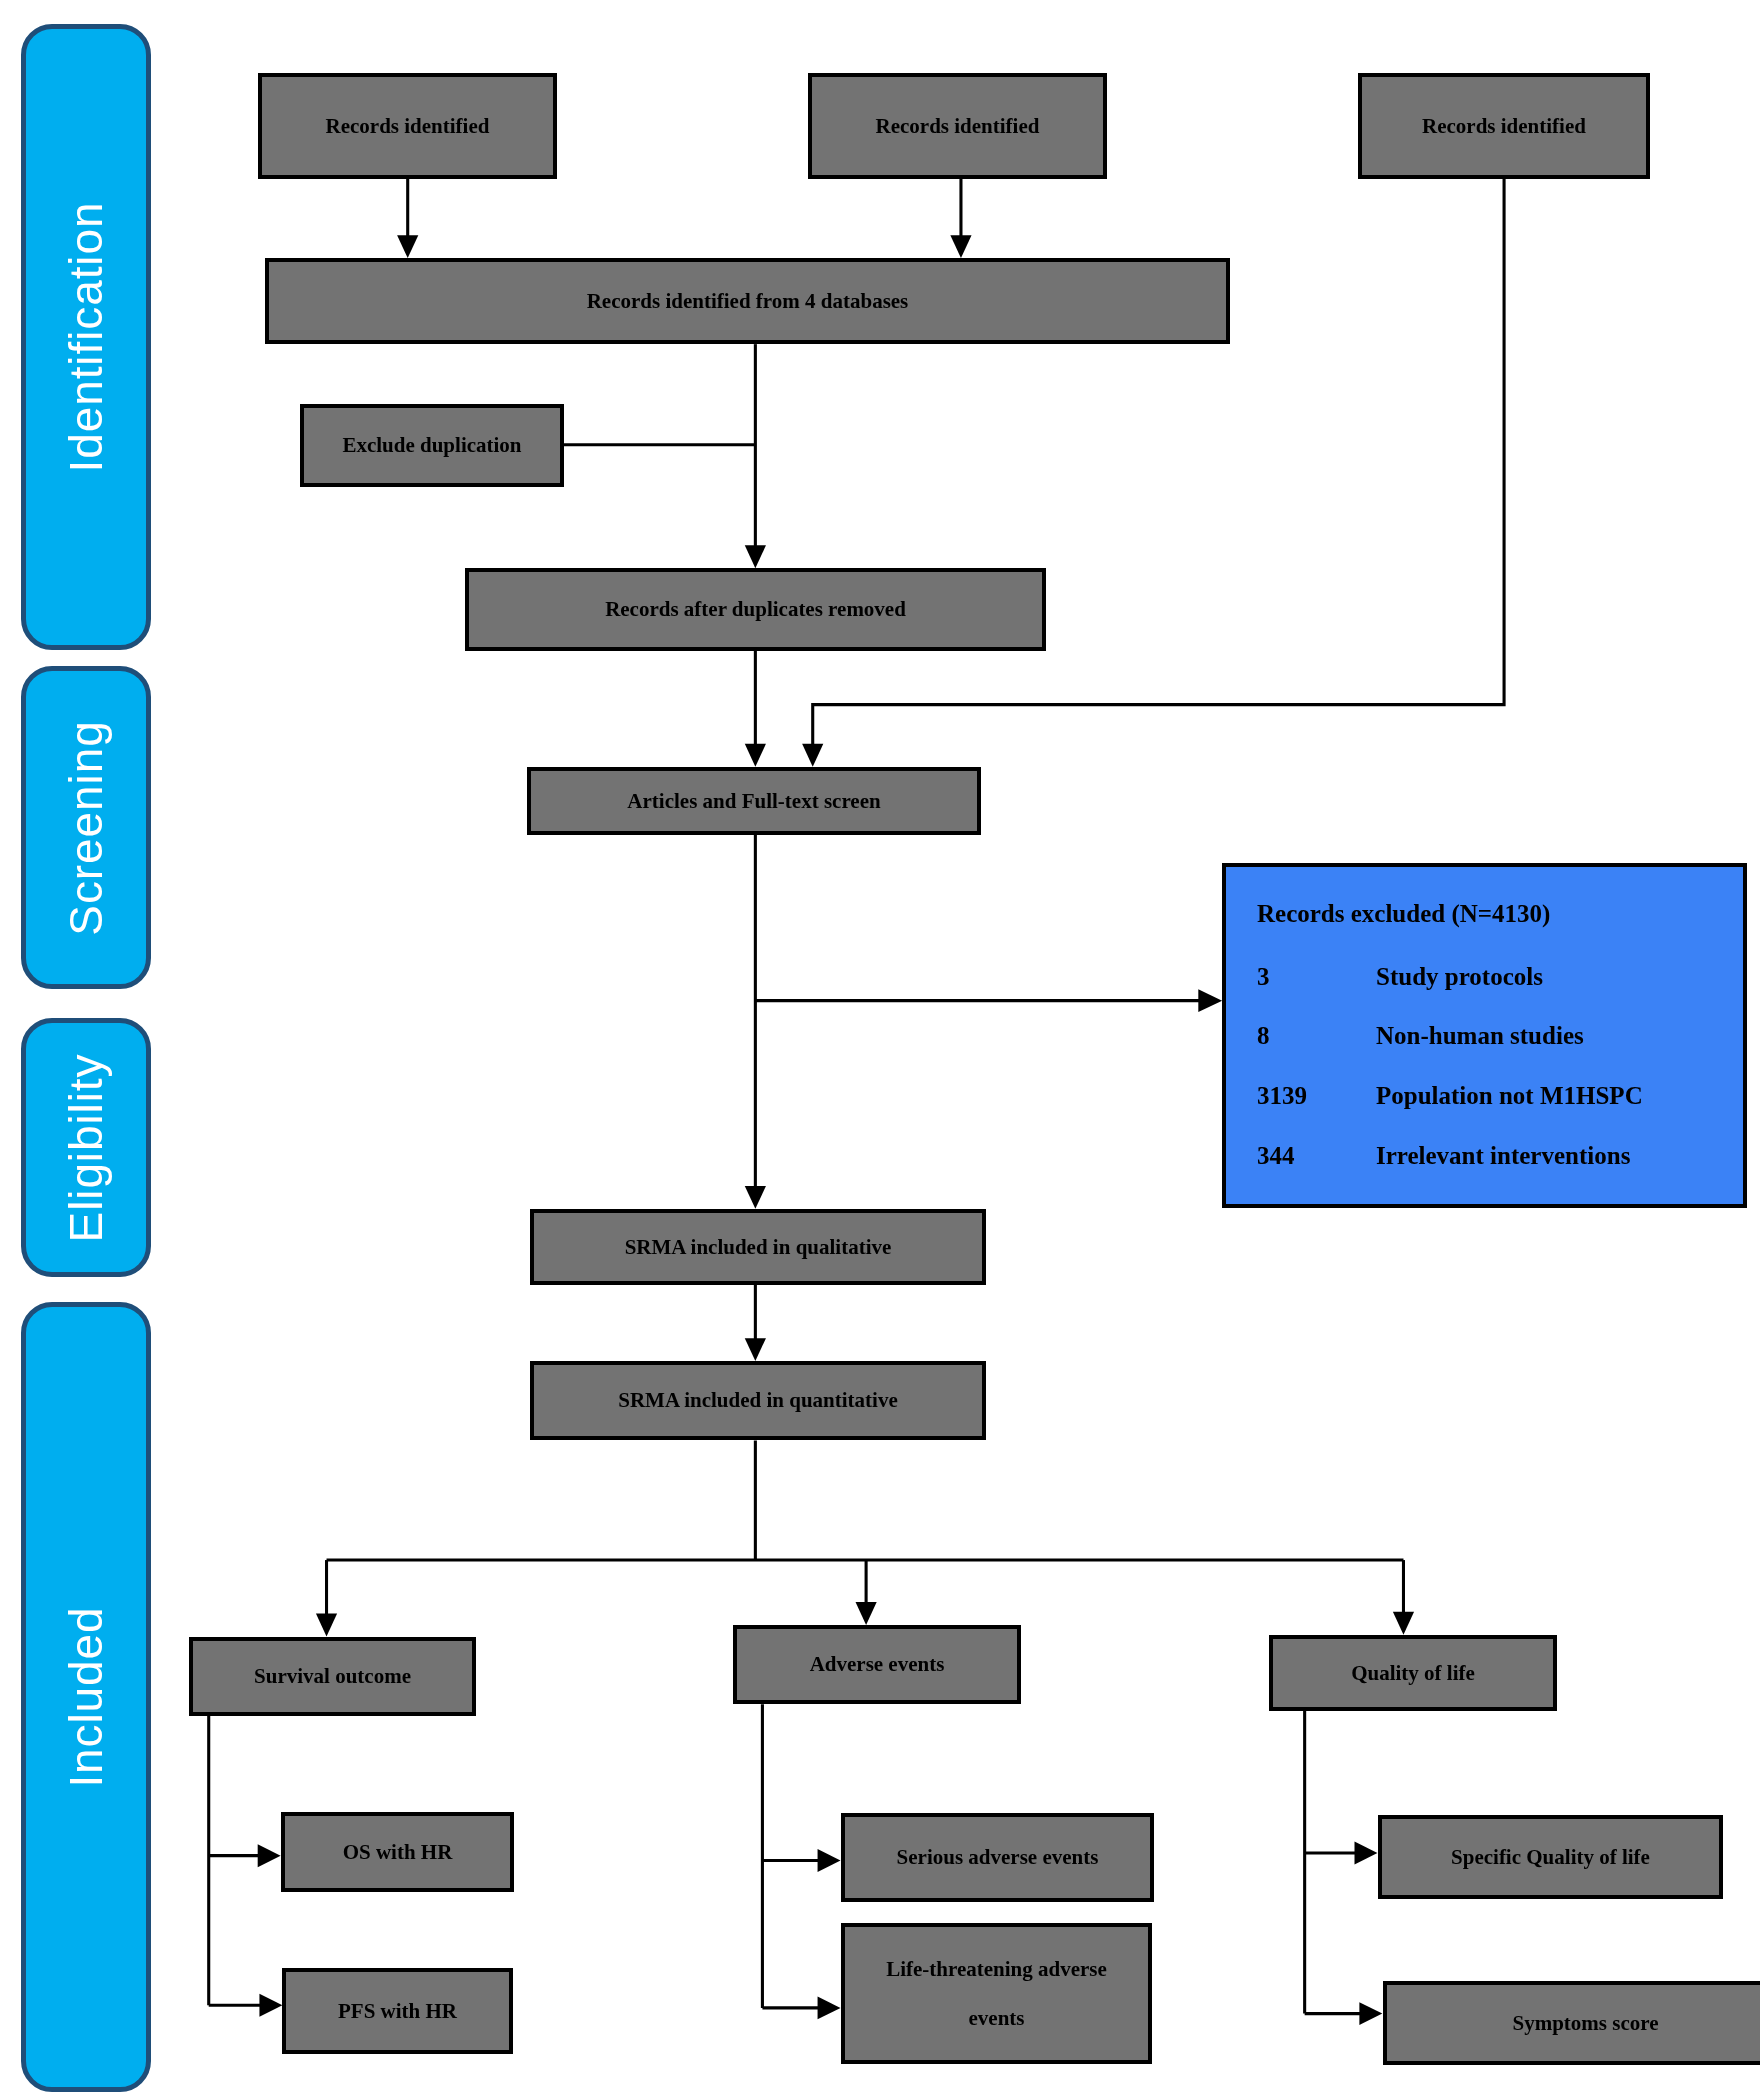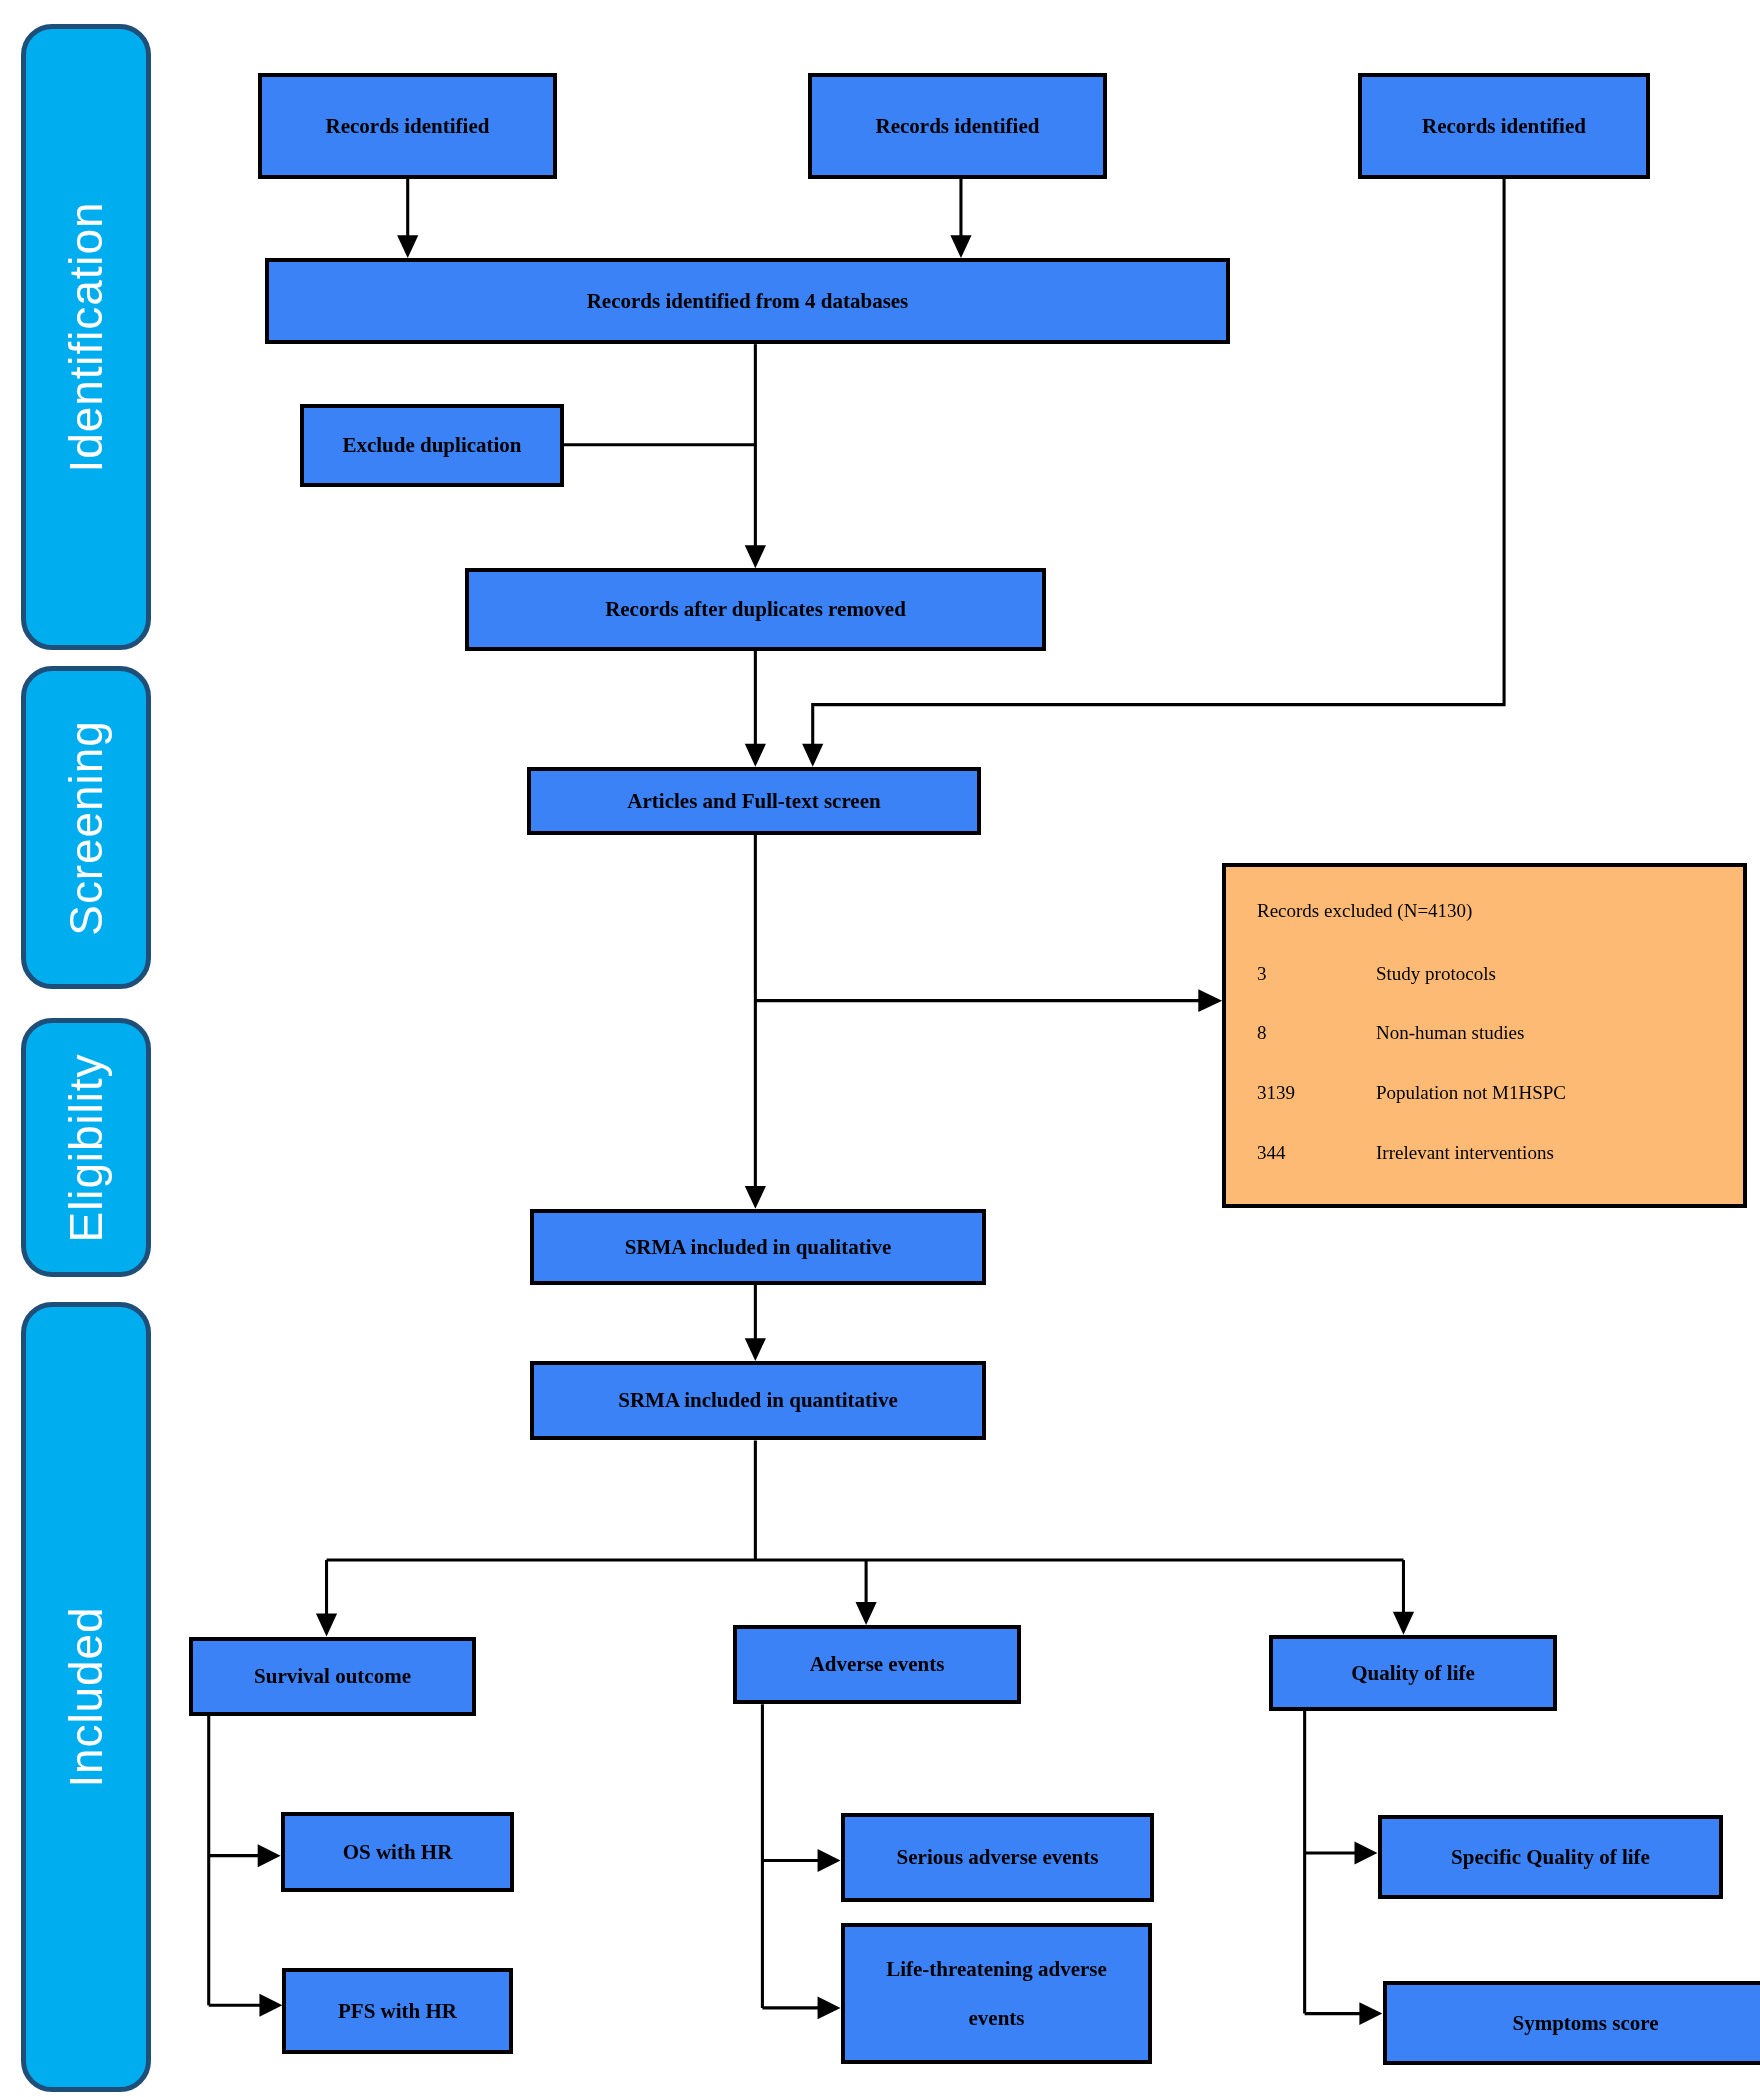--- a/index.html
+++ b/index.html
@@ -11,21 +11,21 @@
     font-family:"Liberation Serif", serif;
   }
   #connectors{
     position:absolute;
     left:0;top:0;
     width:1760px;height:2097px;
   }
   .fbox{
     position:absolute;
     box-sizing:border-box;
-    background:#3b82f6;
+    background:#737373;
     border:4.4px solid #000000;
     display:flex;
     align-items:center;
     justify-content:center;
     text-align:center;
     font-weight:bold;
     font-size:21px;
     color:#000000;
     line-height:1.25;
   }
@@ -48,24 +48,24 @@
     white-space:nowrap;
     color:#ffffff;
     font-family:"Liberation Sans", sans-serif;
     font-size:46px;
     font-weight:400;
     letter-spacing:0.9px;
   }
   .excl{
     position:absolute;
     box-sizing:border-box;
-    background:#fdba74;
+    background:#3b82f6;
     border:4.9px solid #000000;
-    font-weight:normal;
-    font-size:19px;
+    font-weight:bold;
+    font-size:25px;
     color:#000000;
   }
   .excl .etitle{
     position:absolute;
     left:31px;
     top:33px;
     white-space:nowrap;
   }
   .excl .erow{position:absolute;left:0;width:100%;height:26.5px;}
   .excl .ecount{position:absolute;left:31px;white-space:nowrap;}

